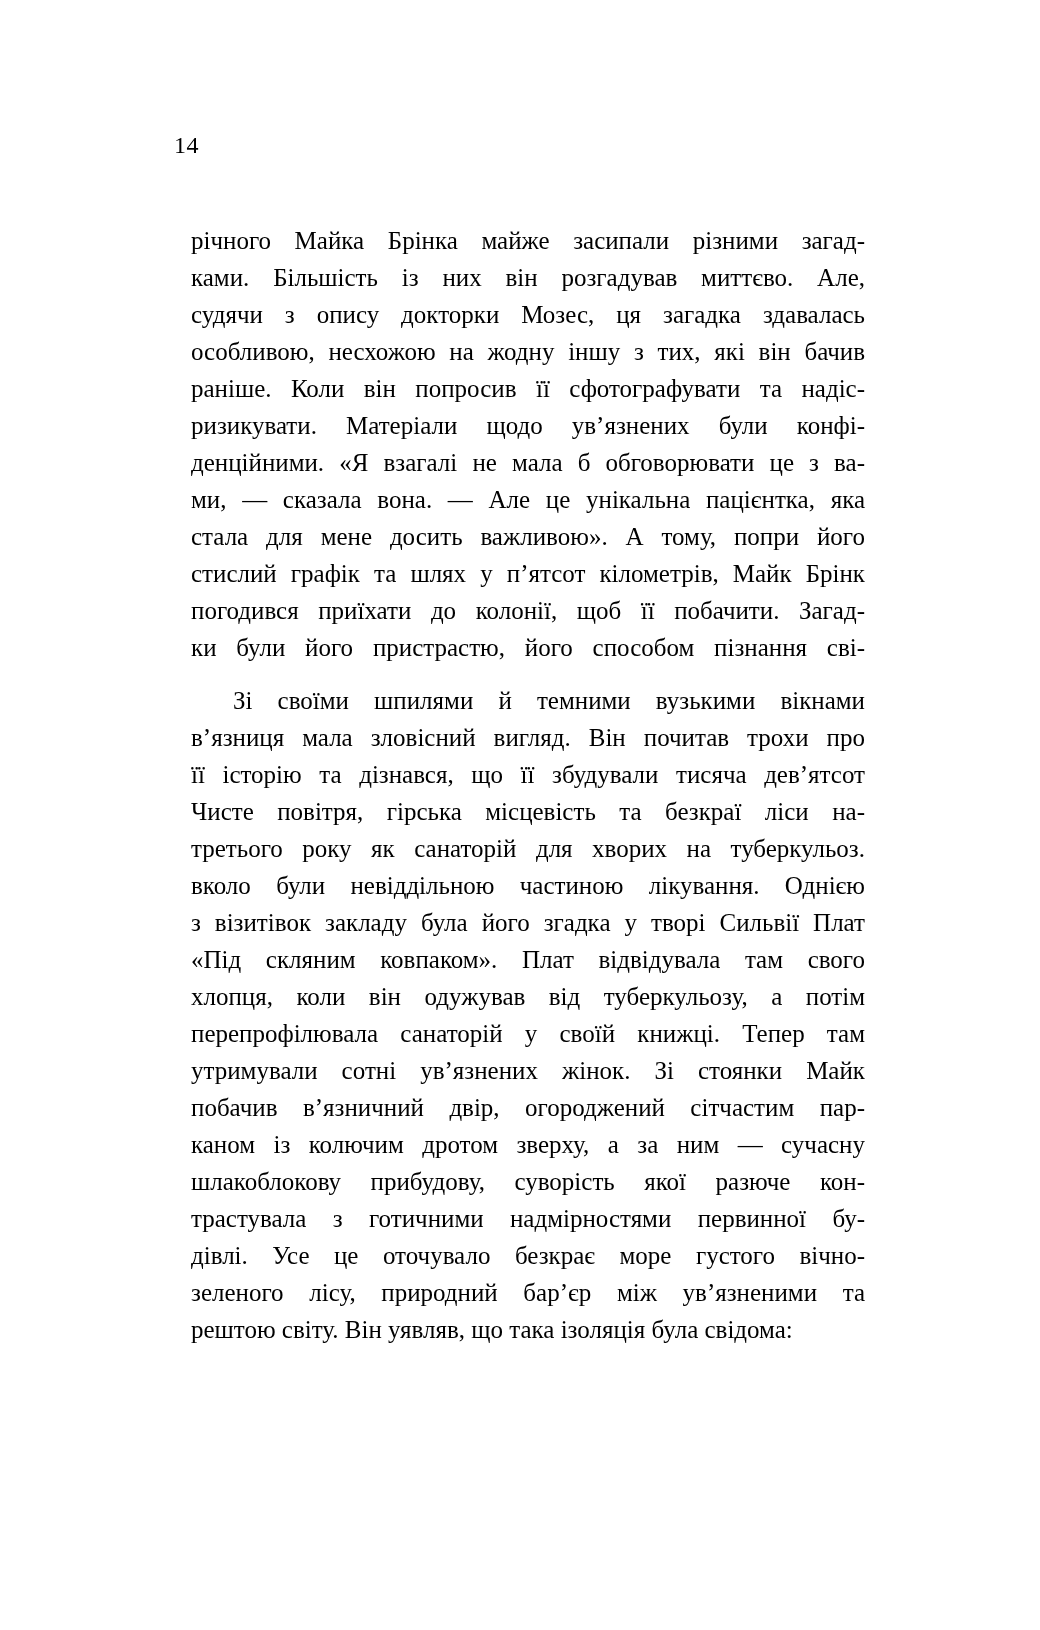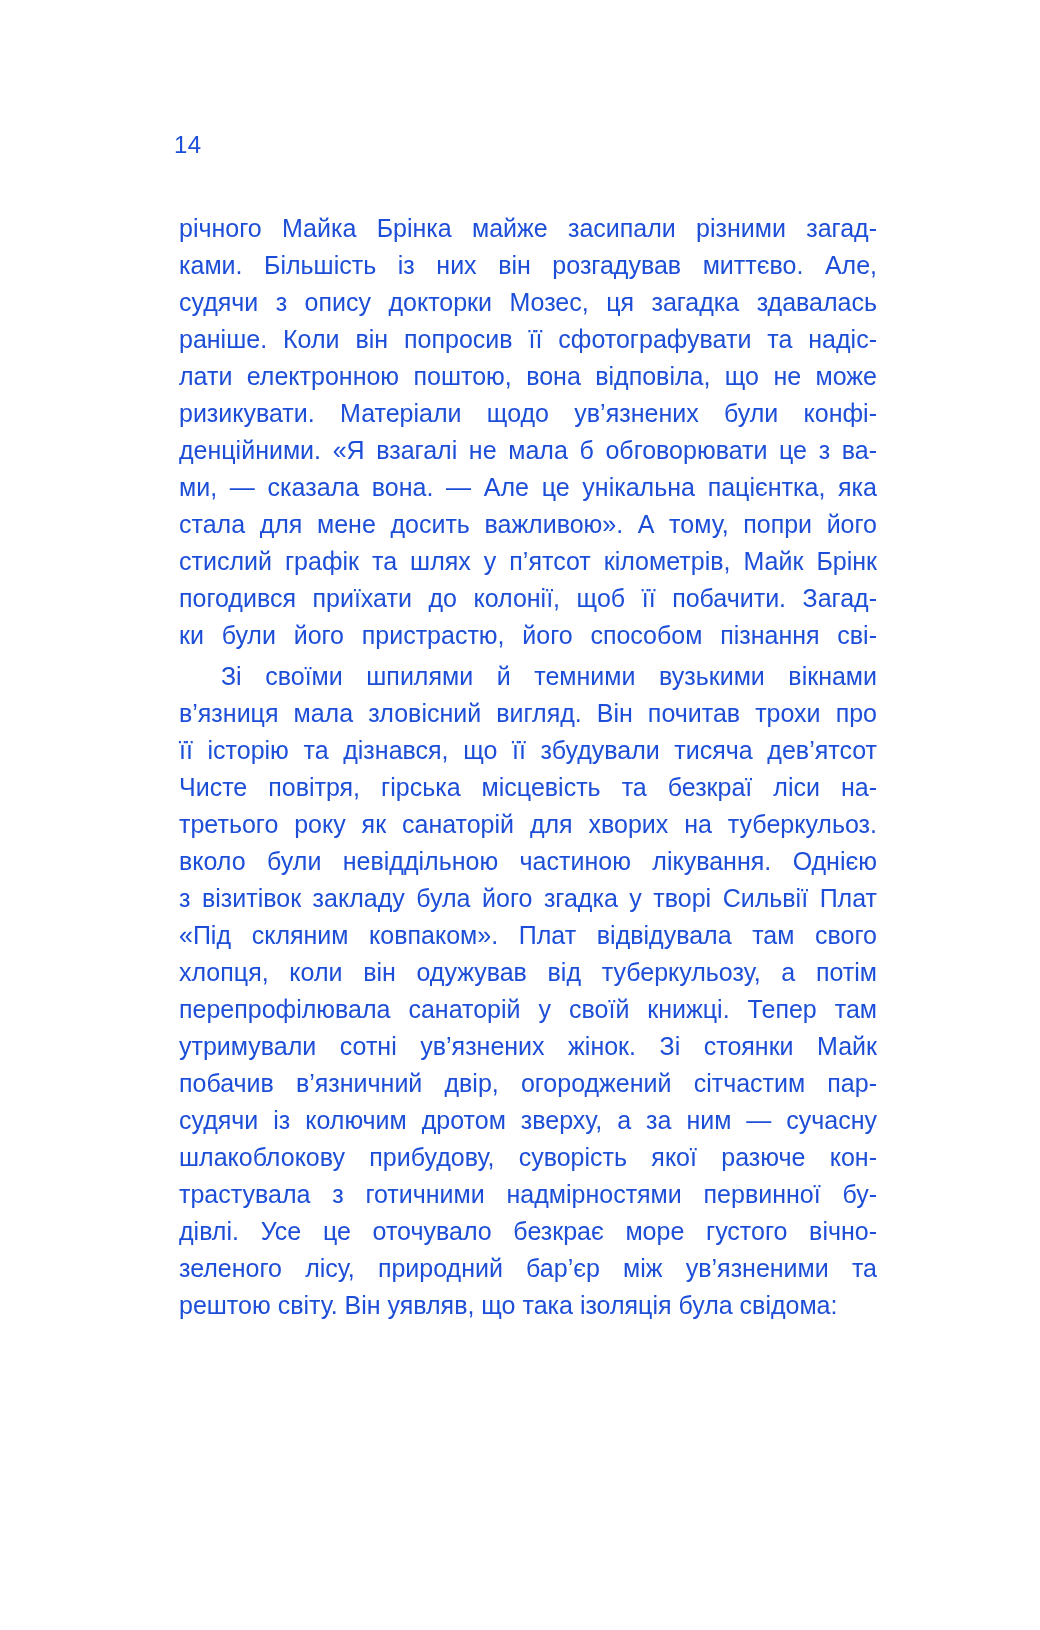--- a/index.html
+++ b/index.html
@@ -2,60 +2,60 @@
 <html><head>
 <meta charset="utf-8">
 <style>
   html, body { margin: 0; padding: 0; }
   body { background: #ffffff; }
   .page {
     position: relative;
     width: 1040px;
     height: 1432px;
     background: #ffffff;
-    color: #1d4ed8;
-    font-family: Liberation Sans, sans-serif;
+    color: #000000;
+    font-family: Liberation Serif, serif;
     overflow: hidden;
   }
   .page-number {
     position: absolute;
     left: 174px;
     top: 133px;
     font-size: 24px;
     line-height: 1;
     letter-spacing: 0.5px;
   }
   .text-block {
     position: absolute;
     left: 175px;
     top: 206px;
     width: 706px;
     font-size: 25px;
     line-height: 37px;
   }
-  .paragraph { margin: 4px; padding: 0; }
+  .paragraph { margin: 16px; padding: 0; }
   .paragraph.indent > .line:first-child { text-indent: 42px; }
   .line {
     text-align: justify;
     text-align-last: justify;
   }
   .line.last { text-align-last: left; }
 </style>
 </head>
 <body>
 
 <div class="page">
   <div class="page-number">14</div>
   <div class="text-block">
       <div class="paragraph">
         <div class="line">річного Майка Брінка майже засипали різними загад-</div>
         <div class="line">ками. Більшість із них він розгадував миттєво. Але,</div>
         <div class="line">судячи з опису докторки Мозес, ця загадка здавалась</div>
+        <div class="line">особливою, несхожою на жодну іншу з тих, які він бачив</div>
         <div class="line">раніше. Коли він попросив її сфотографувати та надіс-</div>
-        <div class="line">лати електронною поштою, вона відповіла, що не може</div>
         <div class="line">ризикувати. Матеріали щодо ув’язнених були конфі-</div>
         <div class="line">денційними. «Я взагалі не мала б обговорювати це з ва-</div>
         <div class="line">ми, — сказала вона. — Але це унікальна пацієнтка, яка</div>
         <div class="line">стала для мене досить важливою». А тому, попри його</div>
         <div class="line">стислий графік та шлях у п’ятсот кілометрів, Майк Брінк</div>
         <div class="line">погодився приїхати до колонії, щоб її побачити. Загад-</div>
         <div class="line">ки були його пристрастю, його способом пізнання сві-</div>
       </div>
       <div class="paragraph indent">
         <div class="line">Зі своїми шпилями й темними вузькими вікнами</div>
@@ -63,21 +63,21 @@
         <div class="line">її історію та дізнався, що її збудували тисяча дев’ятсот</div>
         <div class="line">Чисте повітря, гірська місцевість та безкраї ліси на-</div>
         <div class="line">третього року як санаторій для хворих на туберкульоз.</div>
         <div class="line">вколо були невіддільною частиною лікування. Однією</div>
         <div class="line">з візитівок закладу була його згадка у творі Сильвії Плат</div>
         <div class="line">«Під скляним ковпаком». Плат відвідувала там свого</div>
         <div class="line">хлопця, коли він одужував від туберкульозу, а потім</div>
         <div class="line">перепрофілювала санаторій у своїй книжці. Тепер там</div>
         <div class="line">утримували сотні ув’язнених жінок. Зі стоянки Майк</div>
         <div class="line">побачив в’язничний двір, огороджений сітчастим пар-</div>
-        <div class="line">судячи із колючим дротом зверху, а за ним — сучасну</div>
+        <div class="line">каном із колючим дротом зверху, а за ним — сучасну</div>
         <div class="line">шлакоблокову прибудову, суворість якої разюче кон-</div>
         <div class="line">трастувала з готичними надмірностями первинної бу-</div>
         <div class="line">дівлі. Усе це оточувало безкрає море густого вічно-</div>
         <div class="line">зеленого лісу, природний бар’єр між ув’язненими та</div>
         <div class="line last">рештою світу. Він уявляв, що така ізоляція була свідома:</div>
       </div>
     </div>
 </div>
 
 </body></html>

